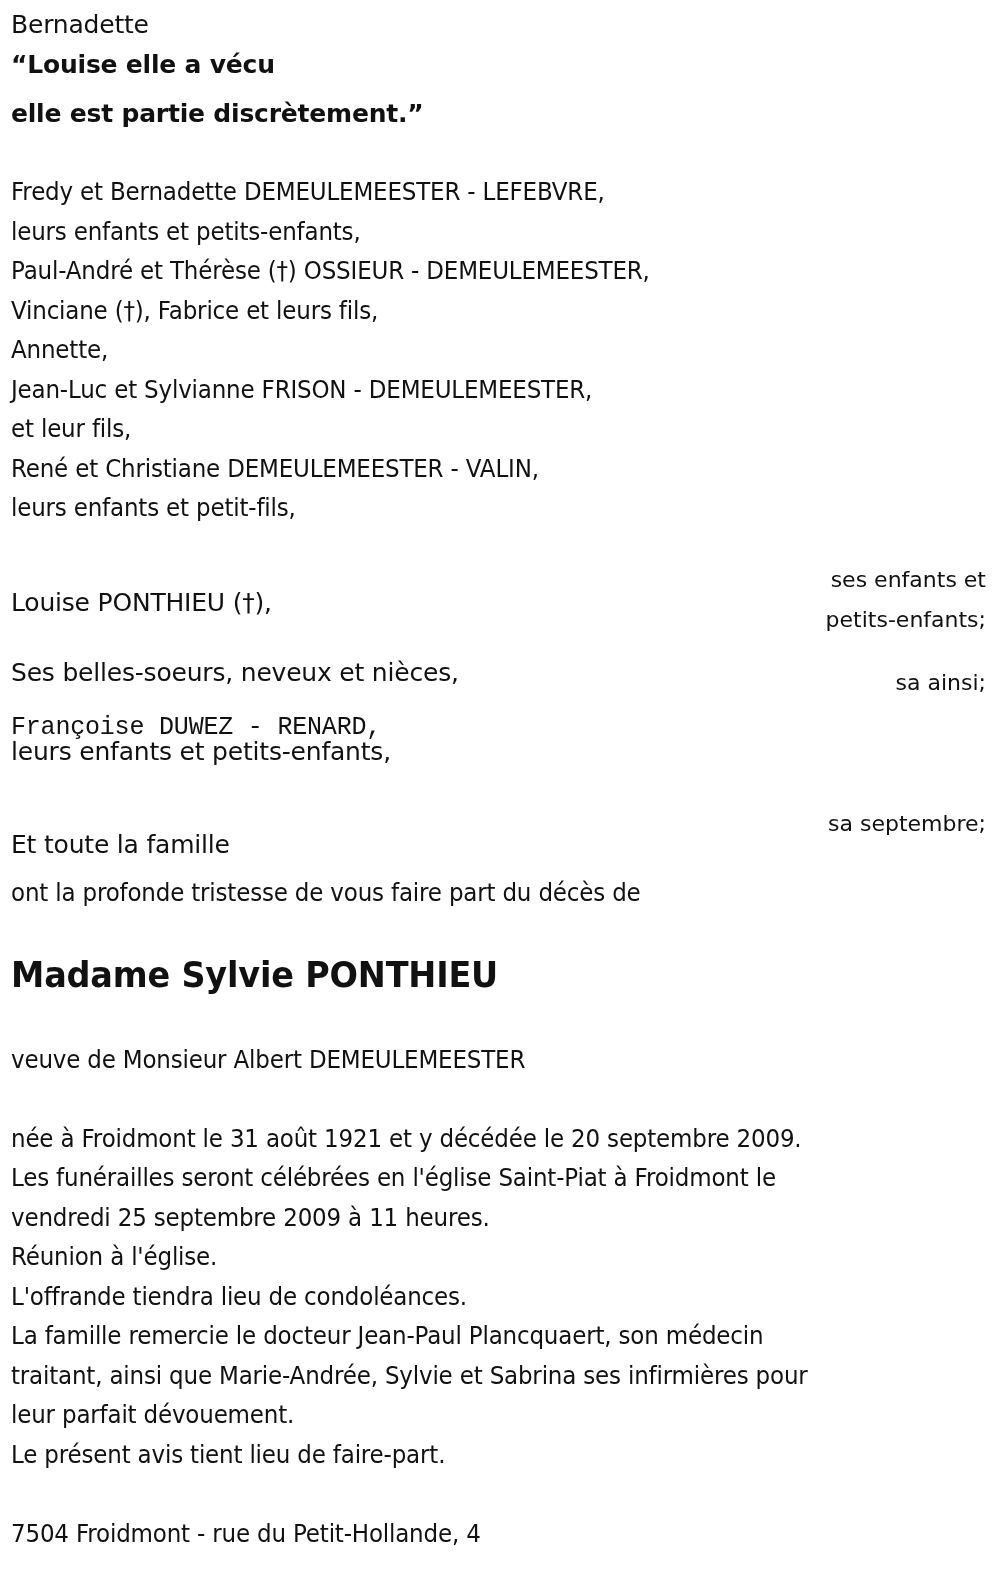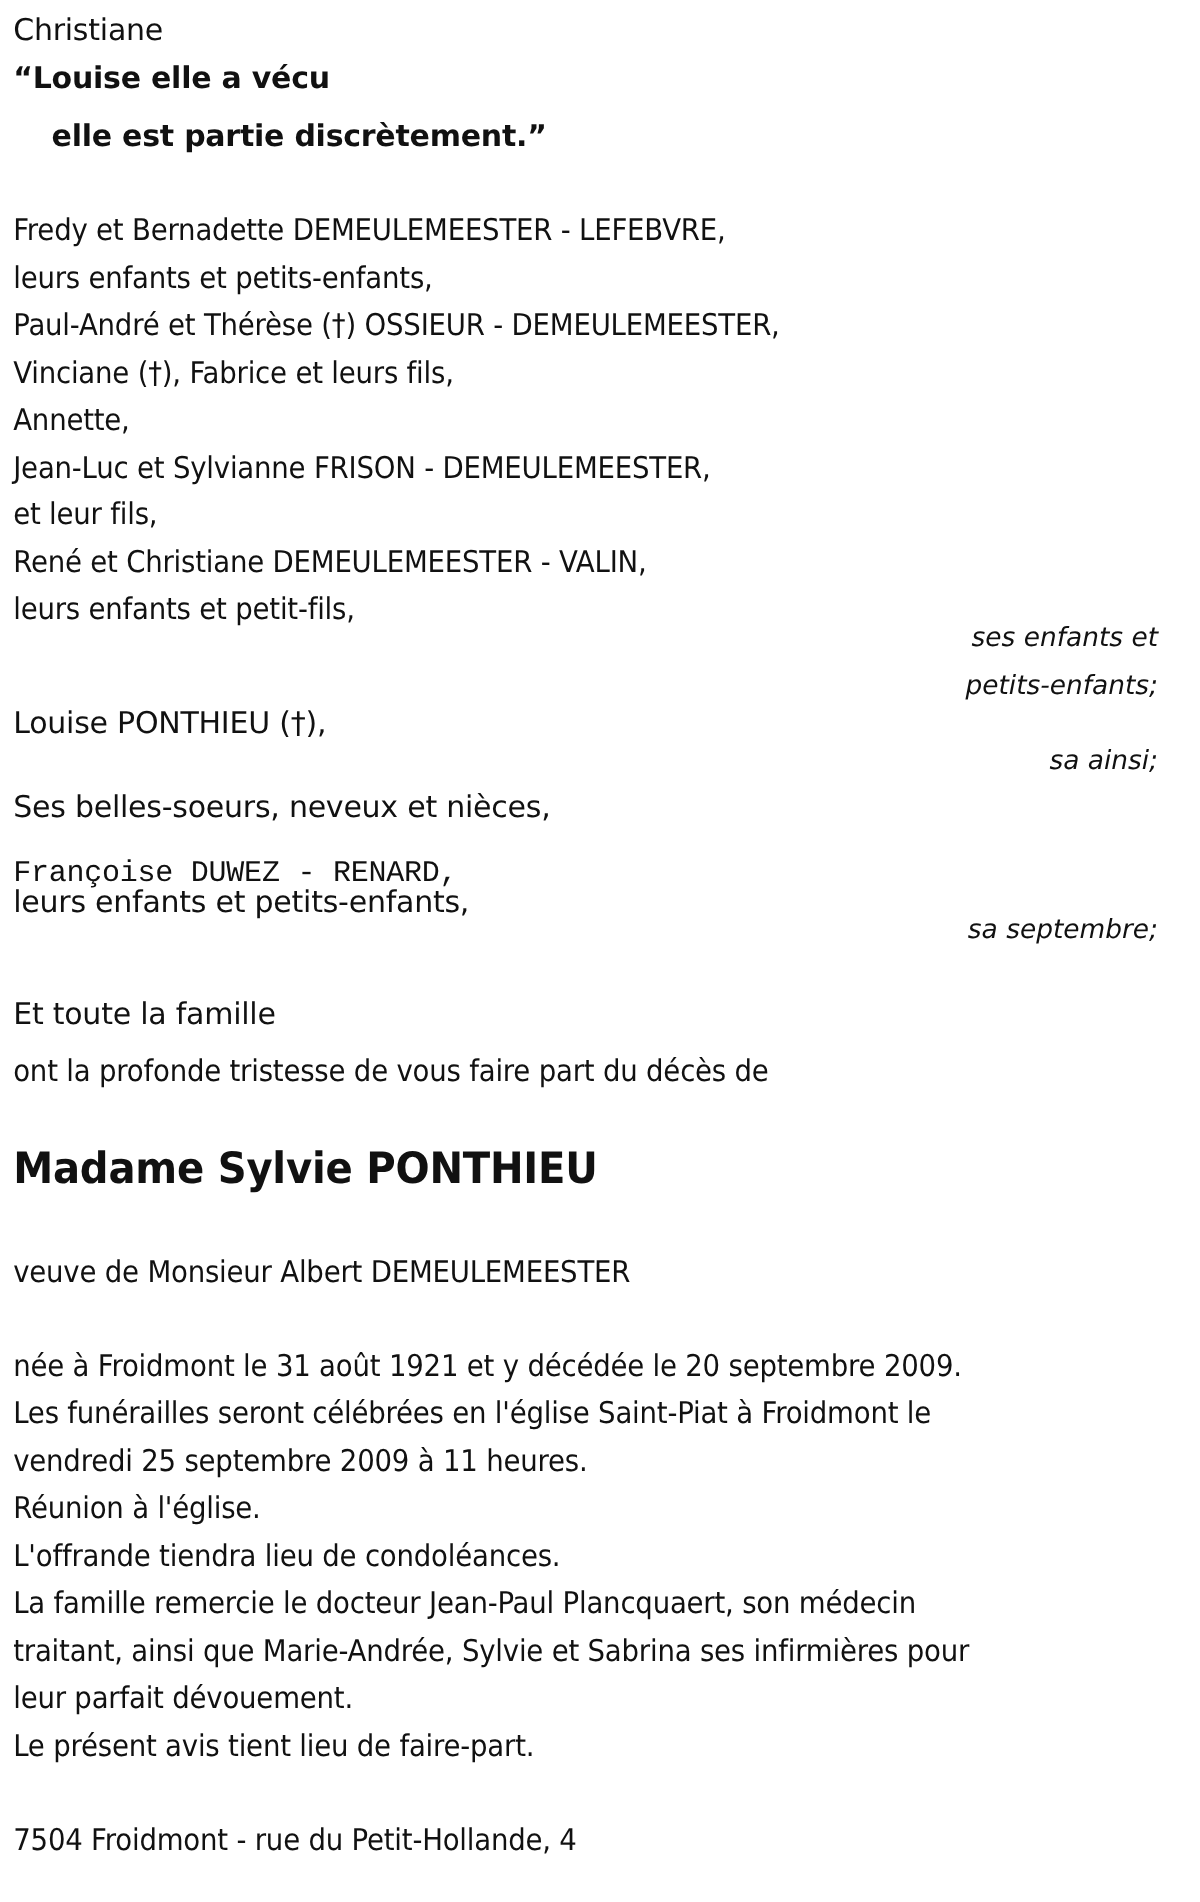--- a/index.html
+++ b/index.html
@@ -1,30 +1,30 @@
 <!DOCTYPE html>
 <html><head>
 <meta charset="utf-8">
 <style>
   html, body { margin:0; padding:0; background:#ffffff; }
   body { width:1000px; height:1585px; position:relative; overflow:hidden;
          font-family:"DejaVu Sans", sans-serif; color:#111111; }
   .line { position:absolute; left:11px; font-size:25px; line-height:30px; white-space:nowrap; letter-spacing:-0.2px; }
   .cond { transform-origin:left center; transform:scaleX(0.92); }
   .bold { font-weight:bold; }
-  .right { position:absolute; right:35px; font-size:22px; line-height:28px; font-style:italic; white-space:nowrap; text-align:right; }
+  .right { position:absolute; right:14px; font-size:22px; line-height:28px; white-space:nowrap; text-align:right;margin-top:48px; }
   .title { font-size:36px; line-height:44px; font-weight:bold; transform:scaleX(0.93); transform-origin:left center; }
 </style>
 </head>
 <body>
 
 <div>
-  <div class="line" style="top:10px;">Christiane</div>
+  <div class="line" style="top:10px;">Bernadette</div>
   <div class="line bold" style="top:50px;">“Louise elle a vécu</div>
-  <div class="line bold" style="top:99px;margin-left:32px;">elle est partie discrètement.”</div>
+  <div class="line bold" style="top:99px;">elle est partie discrètement.”</div>
 
   <div>
     <div class="line cond" style="top:177px;">Fredy et Bernadette DEMEULEMEESTER - LEFEBVRE,</div>
     <div class="line cond" style="top:217px;">leurs enfants et petits-enfants,</div>
     <div class="line cond" style="top:256px;">Paul-André et Thérèse (†) OSSIEUR - DEMEULEMEESTER,</div>
     <div class="line cond" style="top:296px;">Vinciane (†), Fabrice et leurs fils,</div>
     <div class="line cond" style="top:335px;">Annette,</div>
     <div class="line cond" style="top:375px;">Jean-Luc et Sylvianne FRISON - DEMEULEMEESTER,</div>
     <div class="line cond" style="top:414px;">et leur fils,</div>
     <div class="line cond" style="top:454px;">René et Christiane DEMEULEMEESTER - VALIN,</div>

